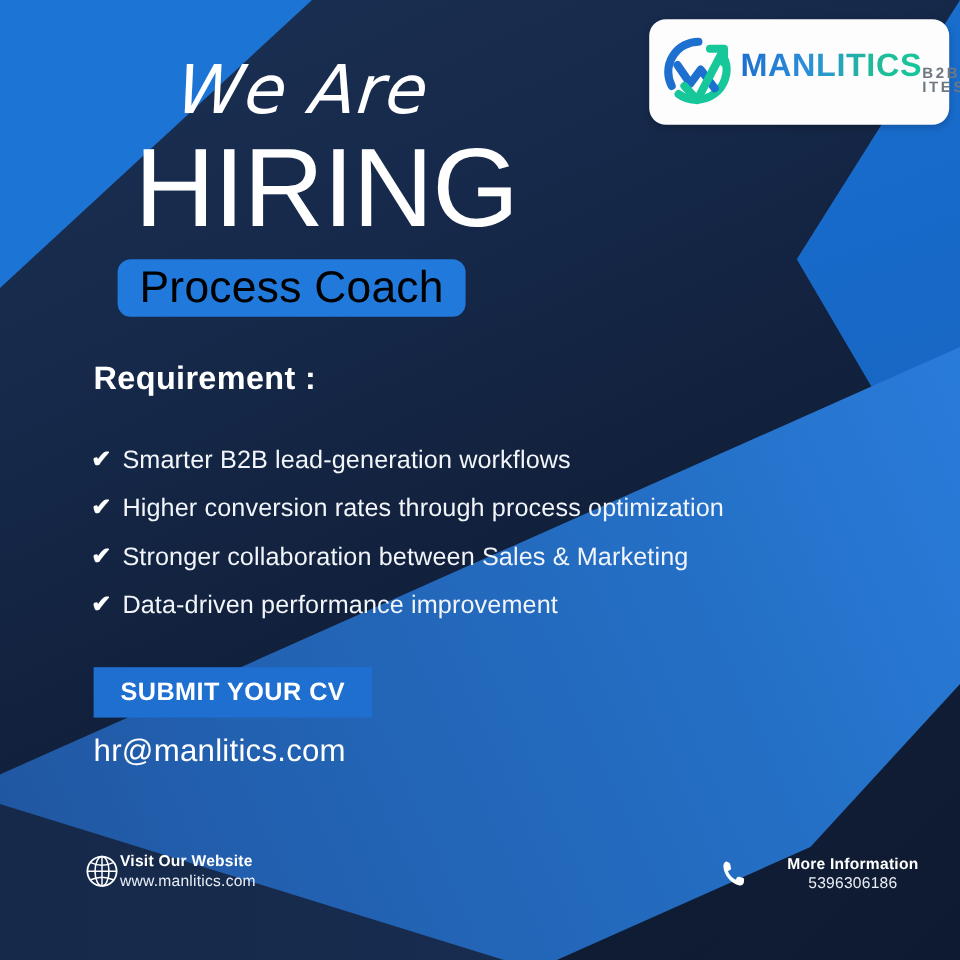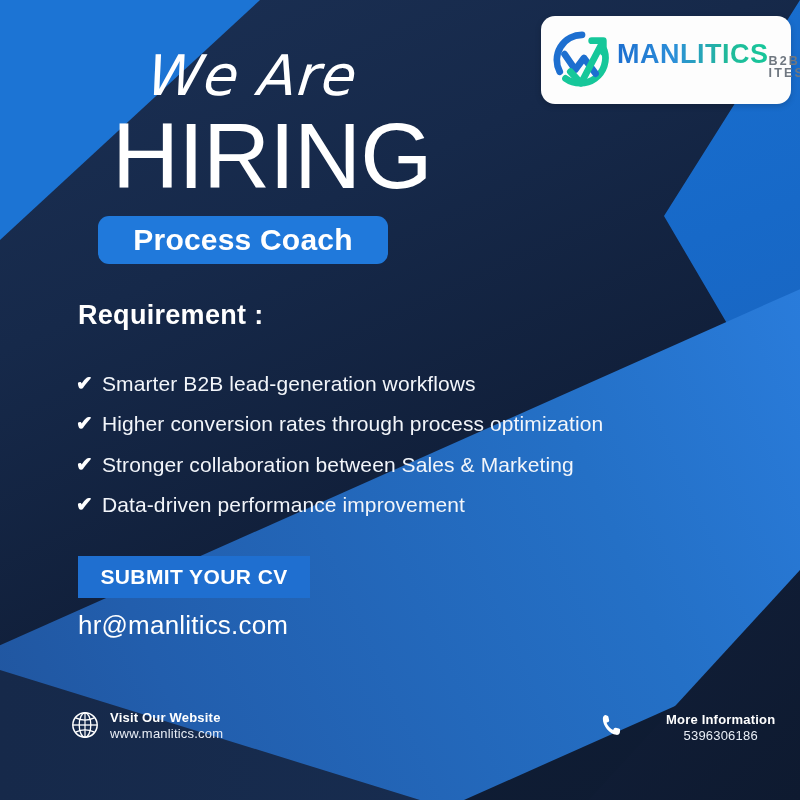--- a/index.html
+++ b/index.html
@@ -105,21 +105,21 @@
     letter-spacing:-1px;line-height:1;
   }
   .role-pill{
     position:absolute;left:98px;top:216px;
     width:290px;height:48px;
     background:#2079db;
     border-radius:11px;
     display:flex;align-items:center;justify-content:center;
   }
   .role-pill span{
-    font-size:30px;font-weight:bold;color:#ffffff;letter-spacing:.2px;
+    font-size:37px;font-weight:normal;color:#000000;letter-spacing:.2px;
   }
 
   
   .req-title{
     position:absolute;left:78px;top:300px;
     font-size:27px;font-weight:bold;color:#ffffff;letter-spacing:.3px;text-align:center;
   }
   .req-list{
     position:absolute;left:76px;top:370px;
     width:640px;
@@ -148,21 +148,21 @@
   .cta-btn span{
     font-size:21px;font-weight:bold;color:#ffffff;letter-spacing:.4px;
   }
   .cta-email{
     position:absolute;left:78px;top:610px;
     font-size:26px;color:#ffffff;letter-spacing:.2px;
   }
 
   
   .foot{
-    position:absolute;display:flex;gap:10px;
+    position:absolute;display:flex;align-items:center;
   }
   .foot-web{left:70px;top:710px;}
   .foot-phone{left:598px;top:712px;}
   .foot-ico{width:30px;height:30px;flex:0 0 30px;}
   .foot-ico-sm{width:26px;height:26px;flex:0 0 26px;}
   .foot-txt{display:flex;flex-direction:column;line-height:1.25;}
   .foot-title{font-size:13px;font-weight:bold;color:#ffffff;letter-spacing:.2px;}
   .foot-value{font-size:13px;color:#e9eef6;letter-spacing:.2px;}
   .foot-phone .foot-txt{align-items:center;margin-left:32px;}
 </style>

